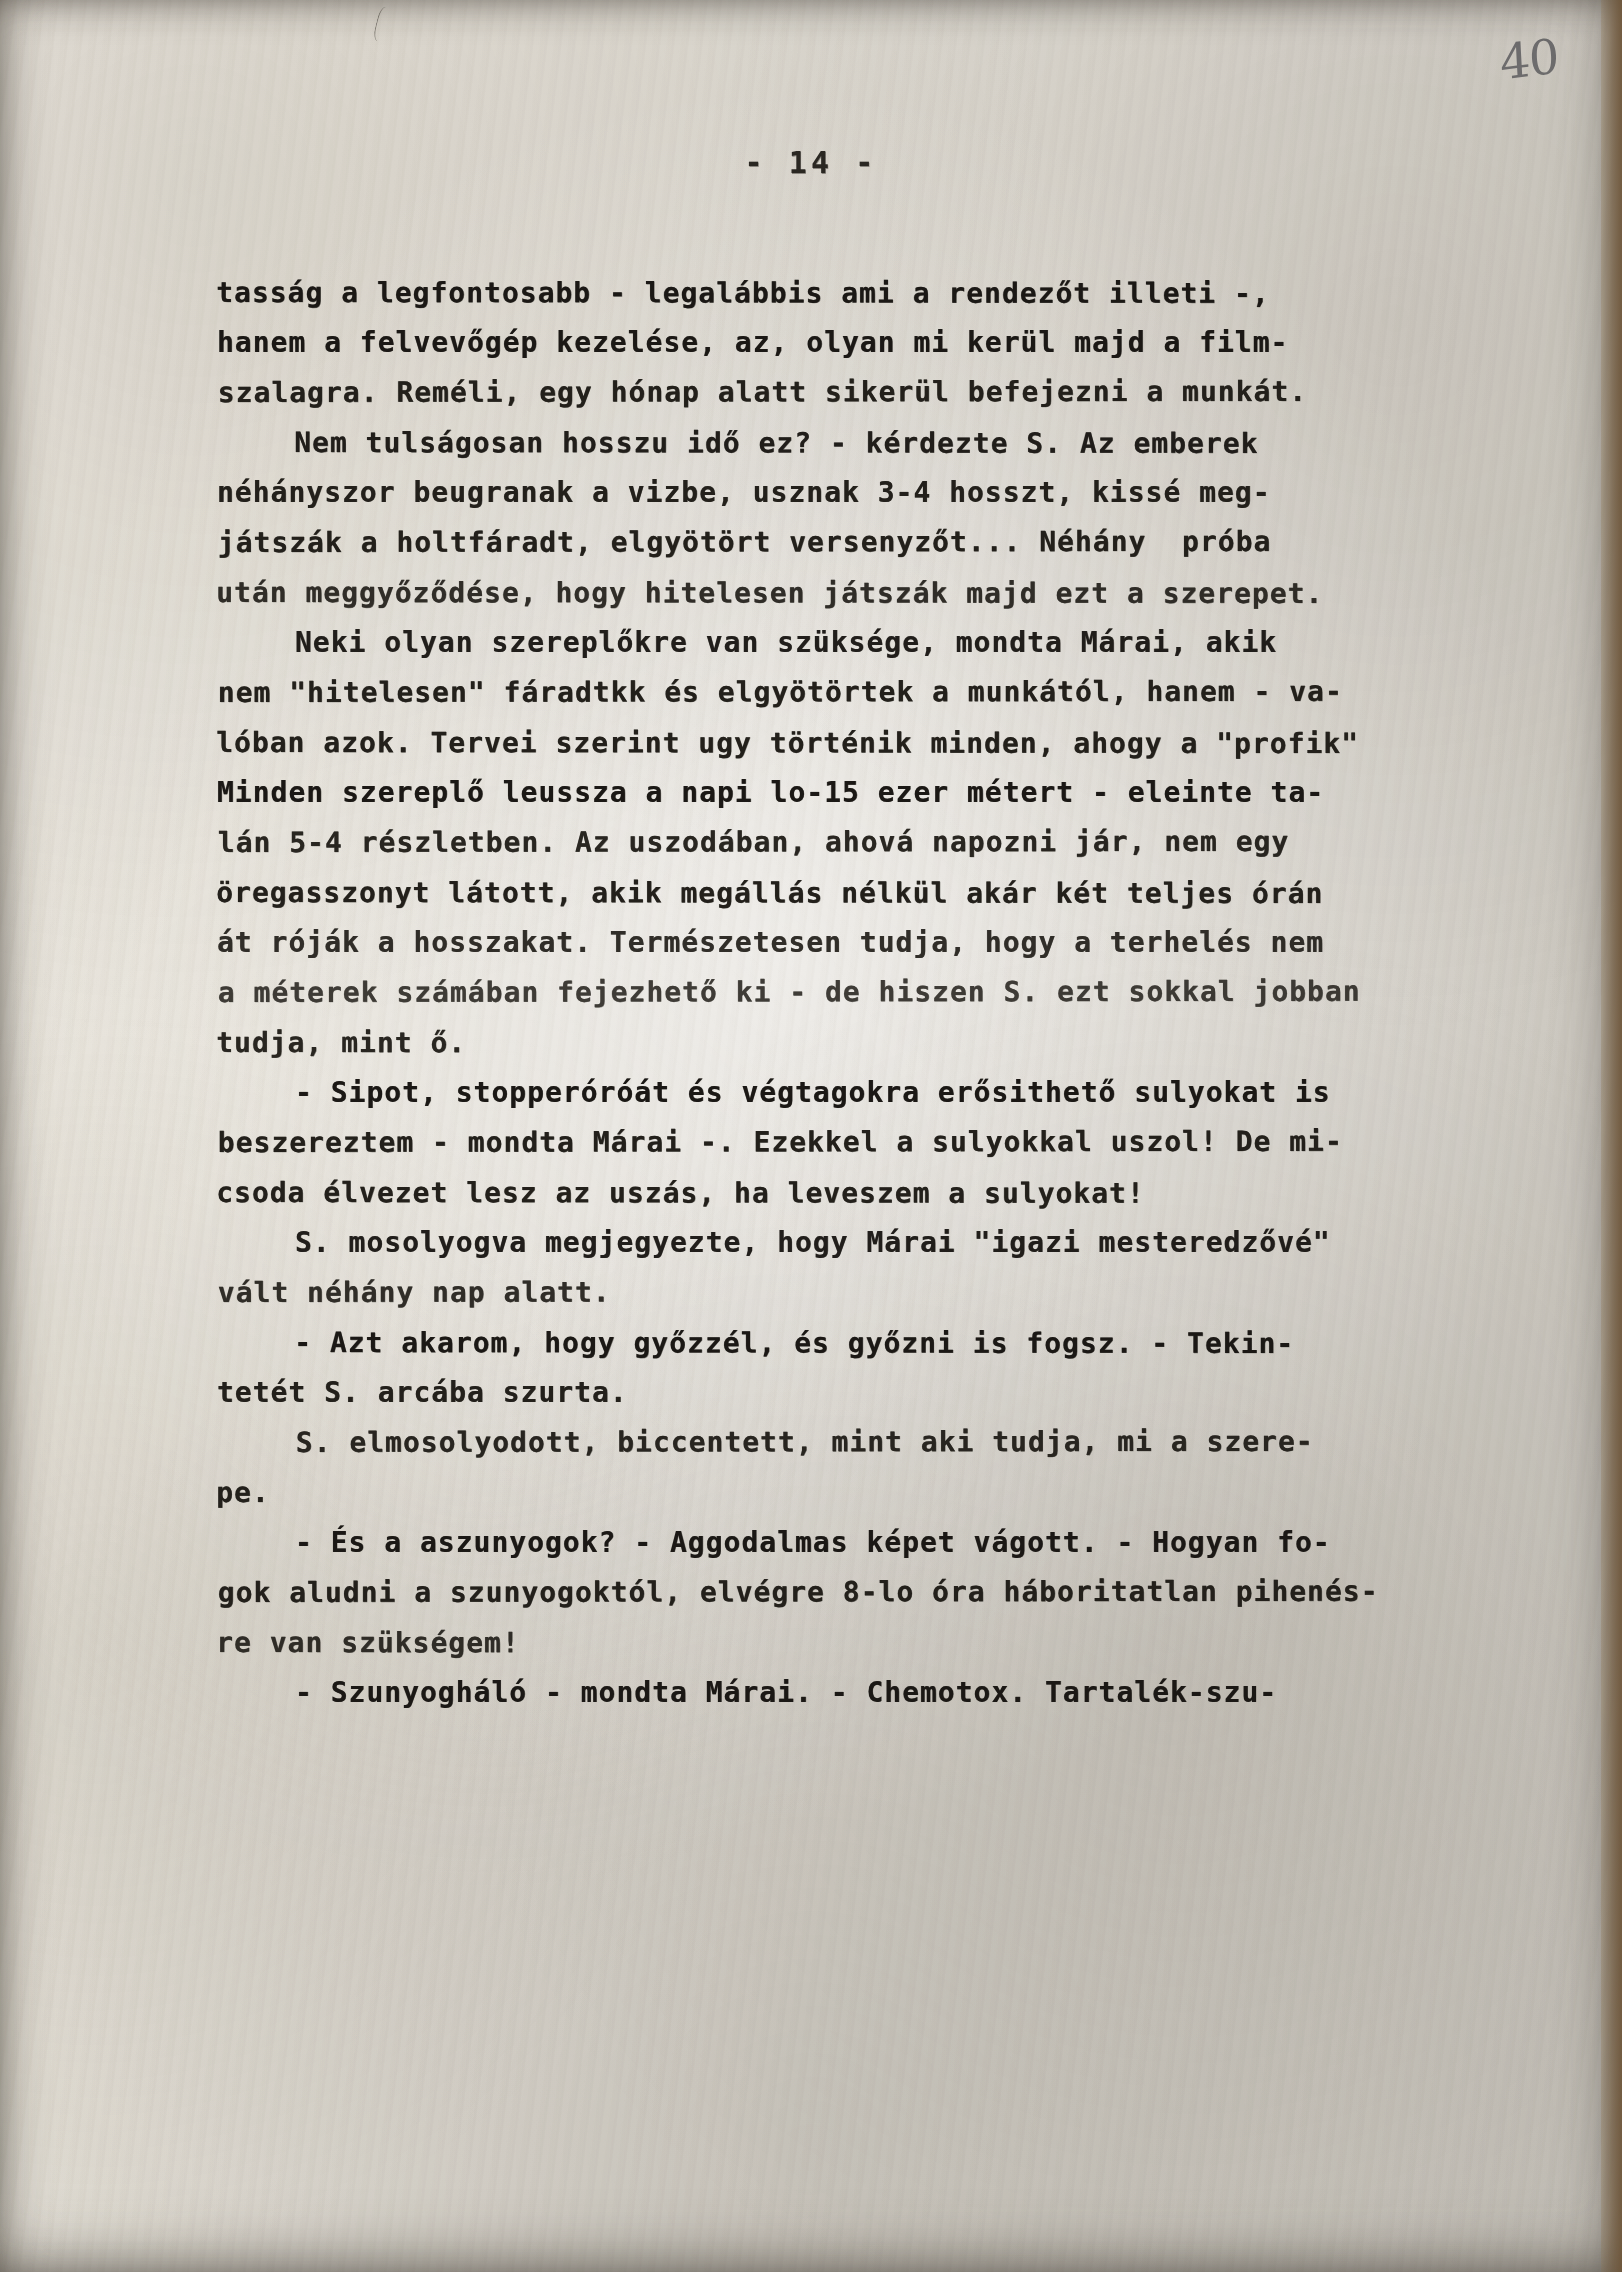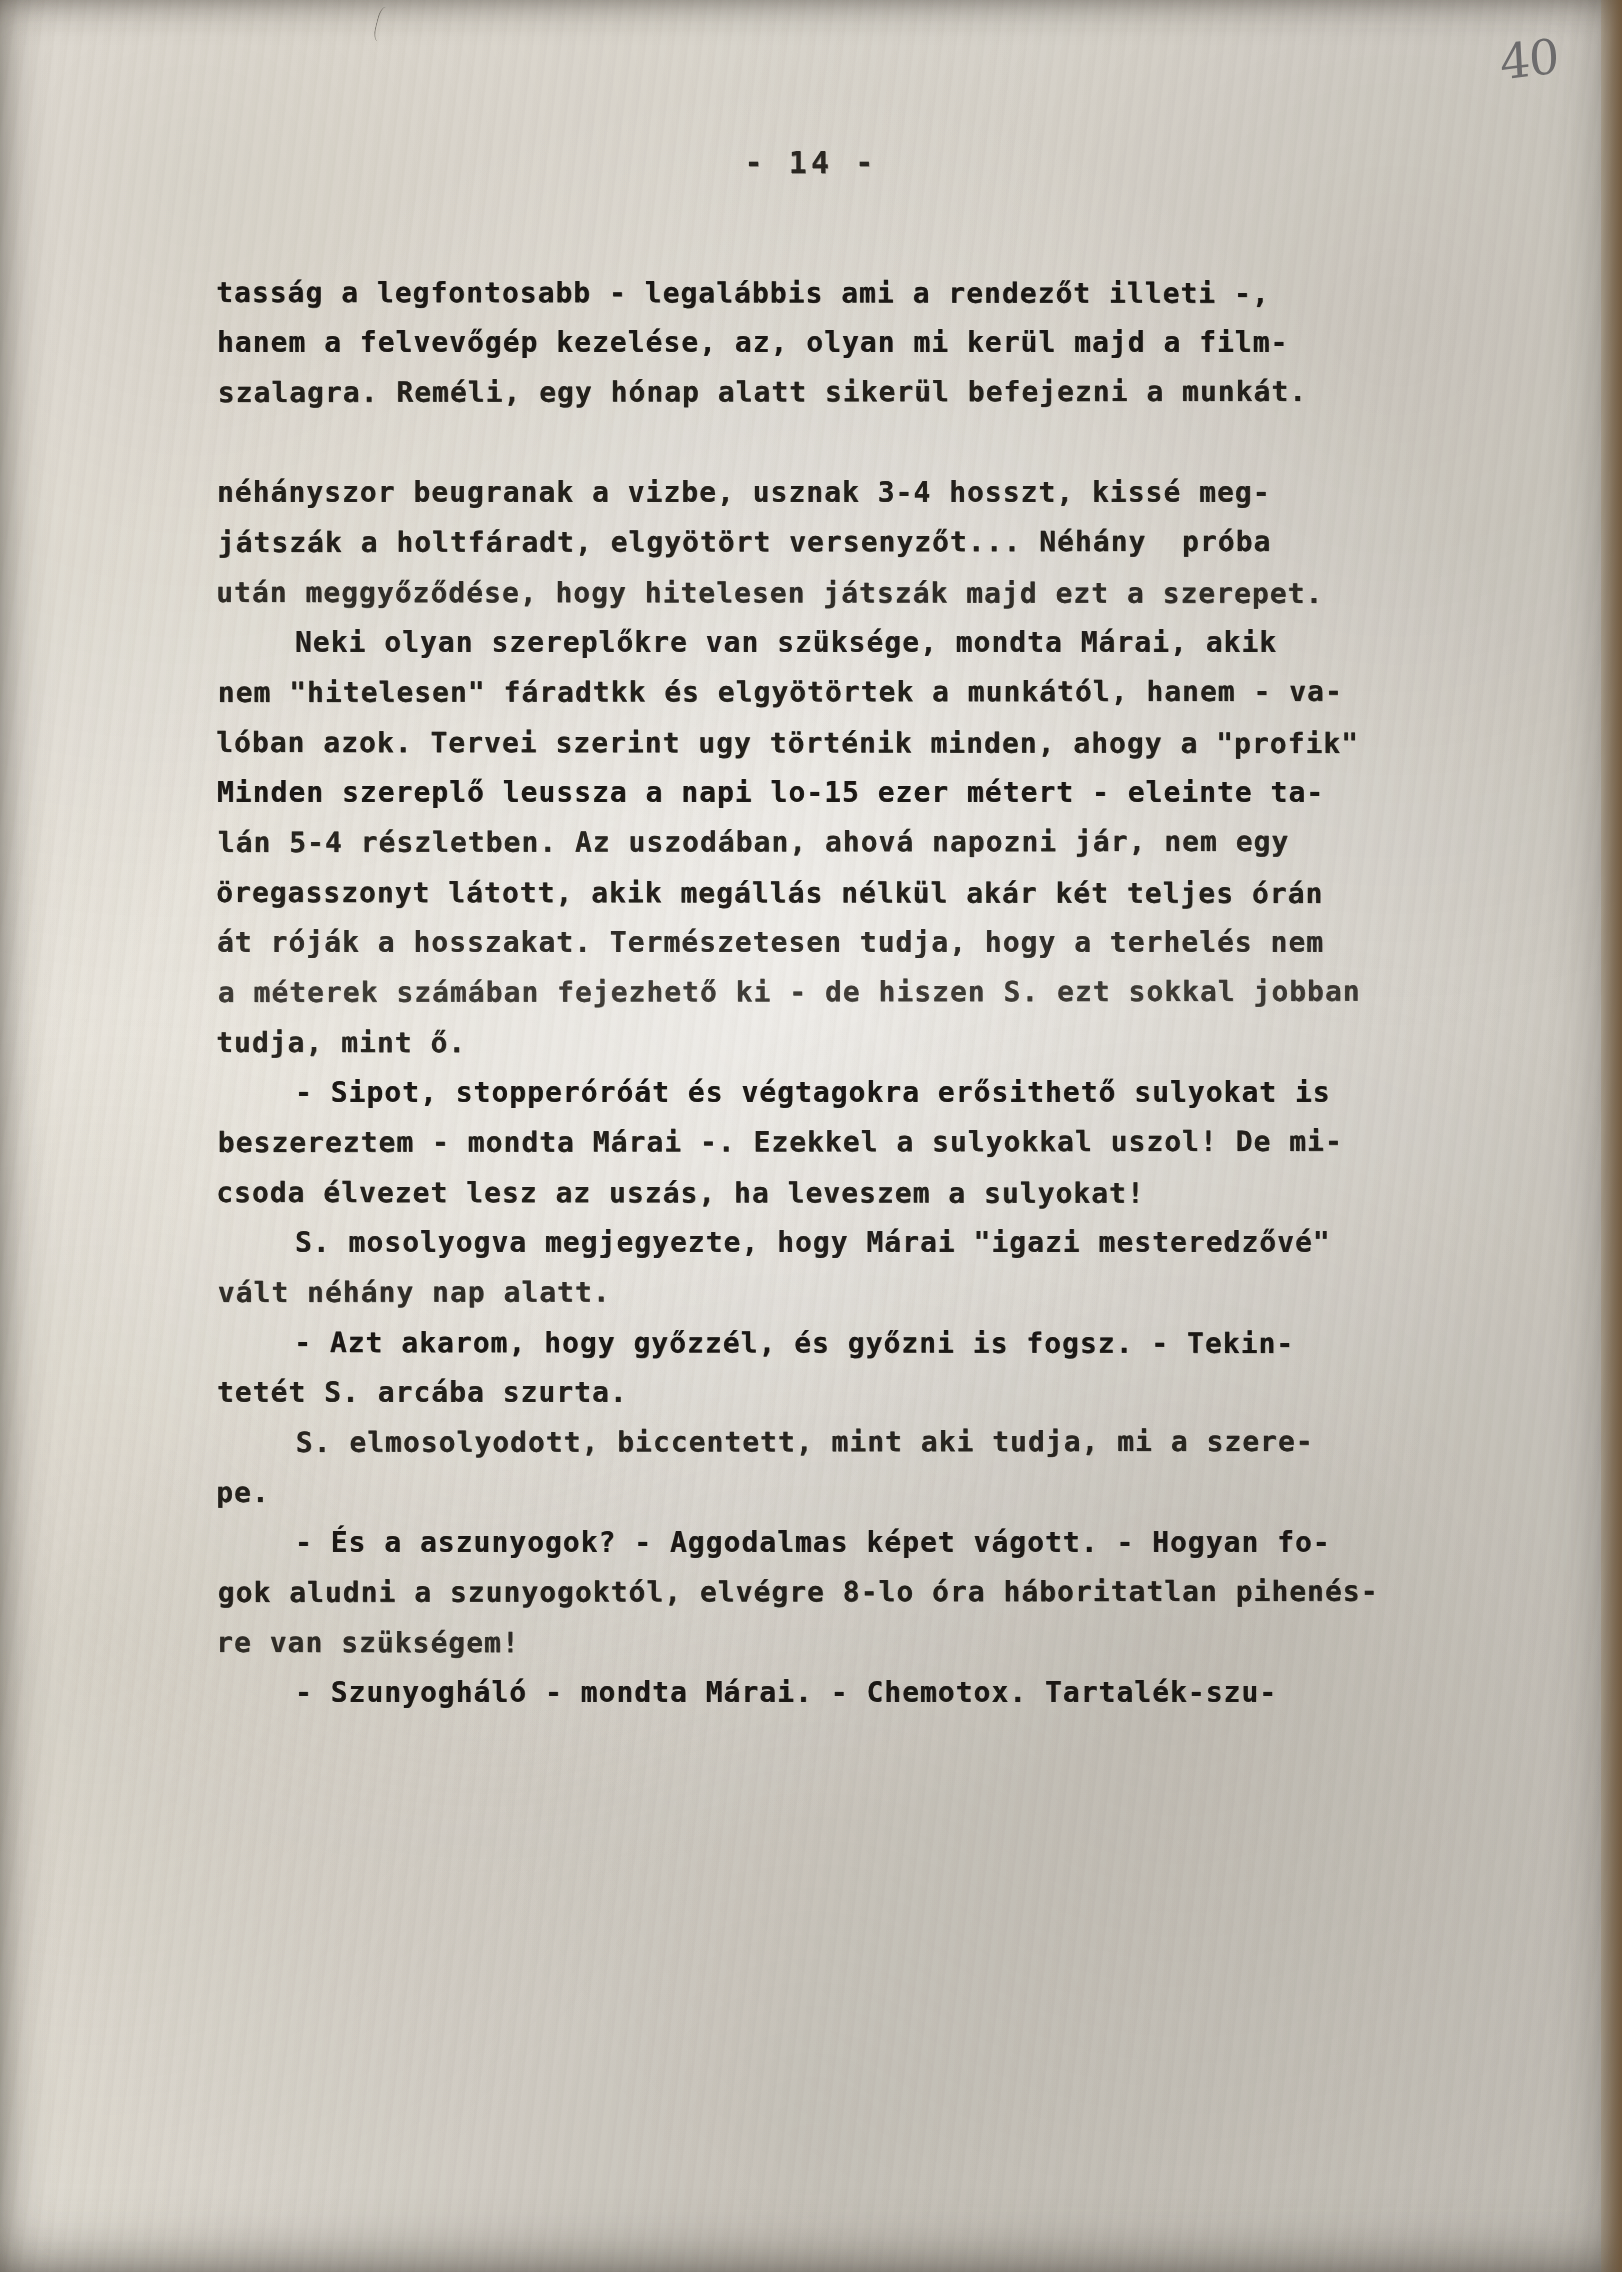--- a/index.html
+++ b/index.html
@@ -148,21 +148,21 @@
   <div class="mark-a"></div>
 
   <div class="folio">40</div>
 
   <div class="page-number">- 14 -</div>
 
   <div class="body">
     <div class="line dark"><span>tasság a legfontosabb - legalábbis ami a rendezőt illeti -,</span></div>
     <div class="line dark"><span>hanem a felvevőgép kezelése, az, olyan mi kerül majd a film-</span></div>
     <div class="line"><span>szalagra. Reméli, egy hónap alatt sikerül befejezni a munkát.</span></div>
-    <div class="line dark"><span class="indent"></span></div>
+    <div class="line dark"><span class="indent"></span><span>Nem tulságosan hosszu idő ez? - kérdezte S. Az emberek</span></div>
     <div class="line"><span>néhányszor beugranak a vizbe, usznak 3-4 hosszt, kissé meg-</span></div>
     <div class="line"><span>játszák a holtfáradt, elgyötört versenyzőt... Néhány  próba</span></div>
     <div class="line"><span>után meggyőződése, hogy hitelesen játszák majd ezt a szerepet.</span></div>
     <div class="line dark"><span class="indent"></span><span>Neki olyan szereplőkre van szüksége, mondta Márai, akik</span></div>
     <div class="line"><span>nem "hitelesen" fáradtkk és elgyötörtek a munkától, hanem - va-</span></div>
     <div class="line"><span>lóban azok. Tervei szerint ugy történik minden, ahogy a "profik"</span></div>
     <div class="line dark"><span>Minden szereplő leussza a napi lo-15 ezer métert - eleinte ta-</span></div>
     <div class="line"><span>lán 5-4 részletben. Az uszodában, ahová napozni jár, nem egy</span></div>
     <div class="line"><span>öregasszonyt látott, akik megállás nélkül akár két teljes órán</span></div>
     <div class="line"><span>át róják a hosszakat. Természetesen tudja, hogy a terhelés nem</span></div>

